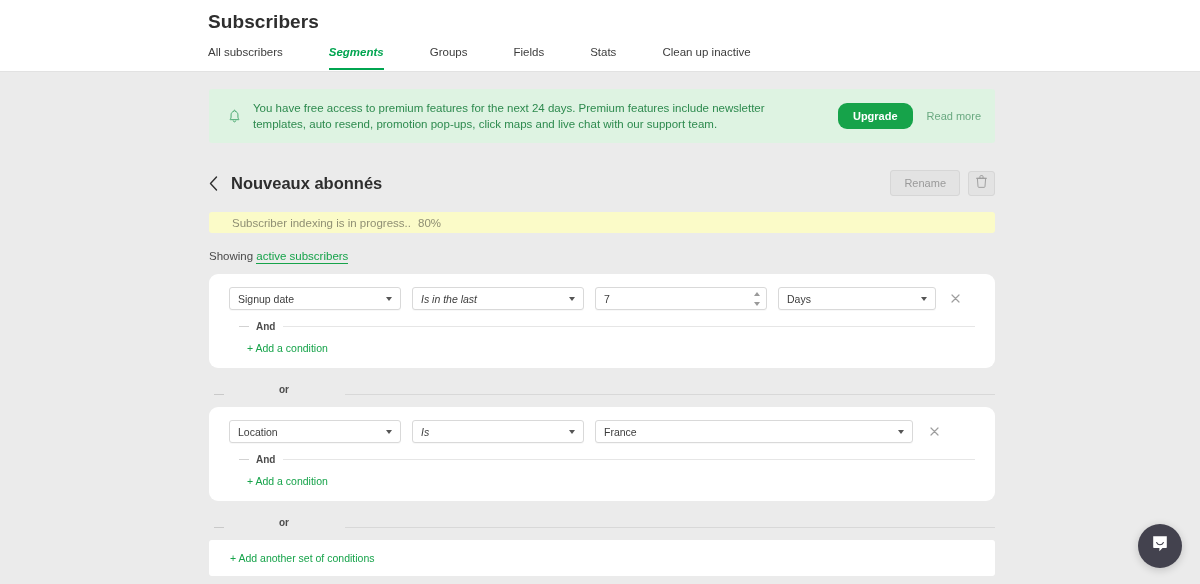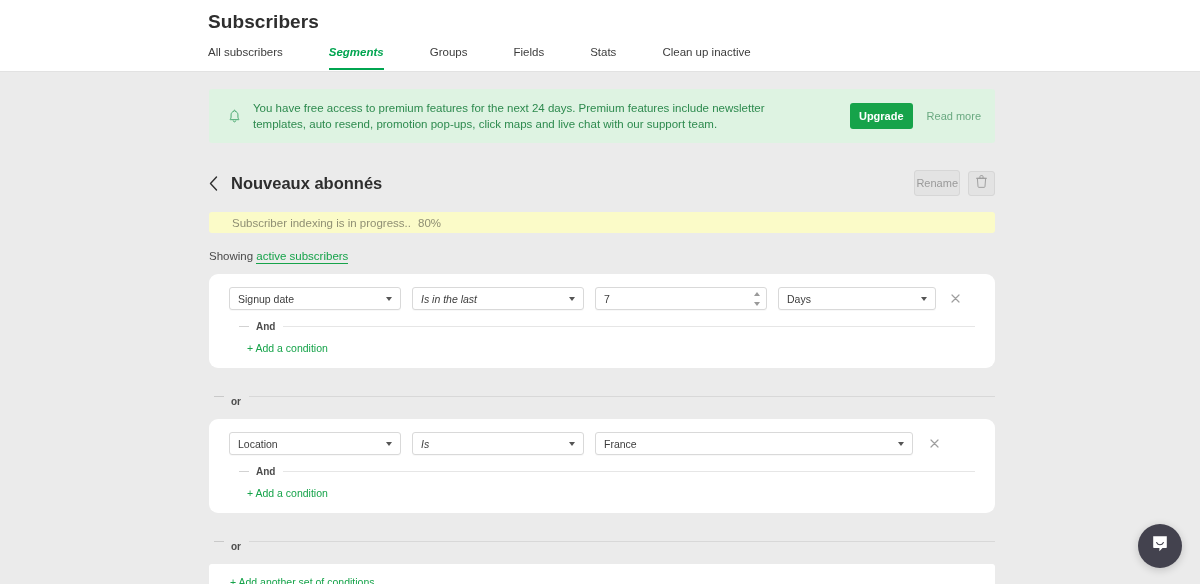--- a/index.html
+++ b/index.html
@@ -89,22 +89,22 @@
   .promo-actions {
     display: flex;
     align-items: center;
     margin-left: auto;
   }
   .btn-upgrade {
     background: #16a34a;
     color: #ffffff;
     font-size: 11px;
     font-weight: bold;
-    padding: 7px 9px;
-    border-radius: 3px;
+    padding: 7px 15px;
+    border-radius: 9px;
     border: none;
     cursor: pointer;
     font-family: "Liberation Sans", sans-serif;
   }
   .link-readmore {
     font-size: 11px;
     color: #6aa981;
     margin-left: 14px;
     text-decoration: none;
     cursor: pointer;
@@ -133,21 +133,21 @@
   .seg-head-actions {
     margin-left: auto;
     display: flex;
     align-items: center;
   }
   .btn-gray {
     background: #e3e3e3;
     border: 1px solid #d6d6d6;
     color: #9a9a9a;
     font-size: 11px;
-    padding: 6px 1px;
+    padding: 6px 13px;
     border-radius: 3px;
     cursor: pointer;
     font-family: "Liberation Sans", sans-serif;
   }
   .btn-icon {
     background: #e3e3e3;
     border: 1px solid #d6d6d6;
     width: 27px;
     height: 25px;
     border-radius: 3px;
@@ -307,23 +307,24 @@
     margin-top: 10px;
     margin-left: 18px;
     font-size: 10.5px;
     color: #16a34a;
     cursor: pointer;
   }
 
   
   .or-divider {
     display: flex;
-    align-items: flex-start;
-    margin-top: 28px;
+    align-items: flex-end;
+    margin-top: 16px;
     padding-left: 5px;
+    gap: 48px;
   }
   .or-dash {
     width: 10px; height: 1px;
     background: #c9c9c9;
     margin-right: 7px;
   }
   .or-label {
     font-size: 10px;
     font-weight: bold;
     color: #4c4c4c;

